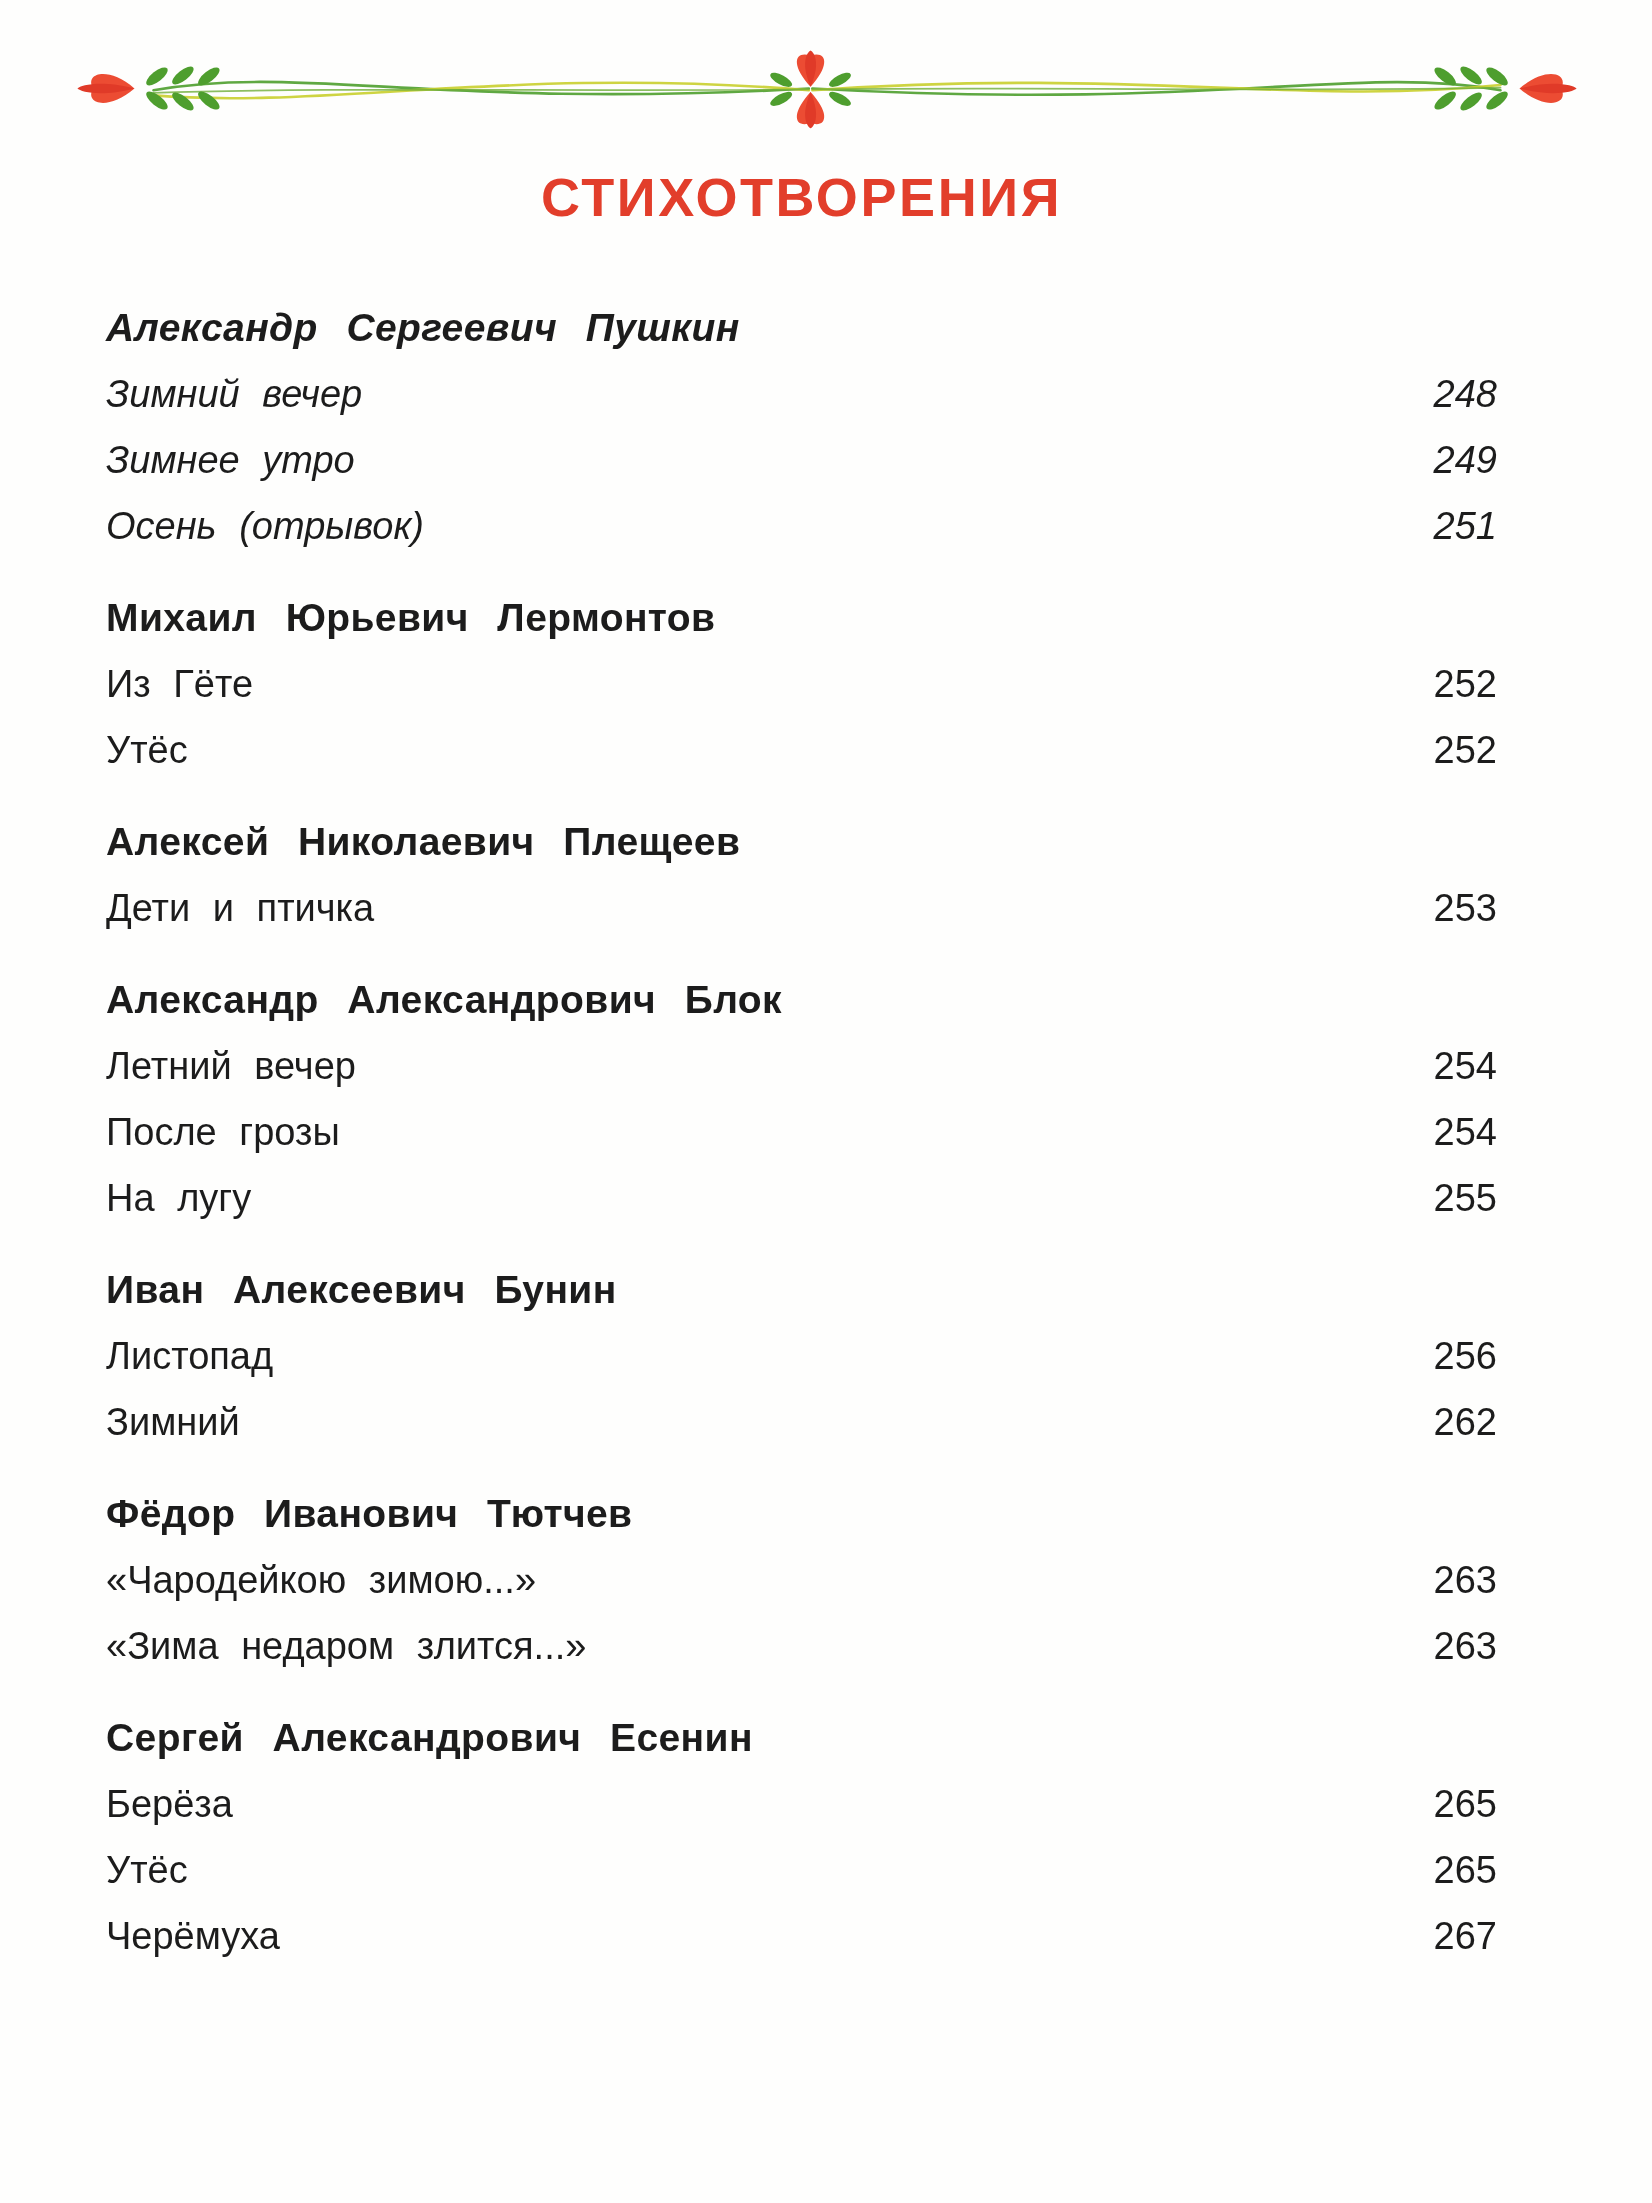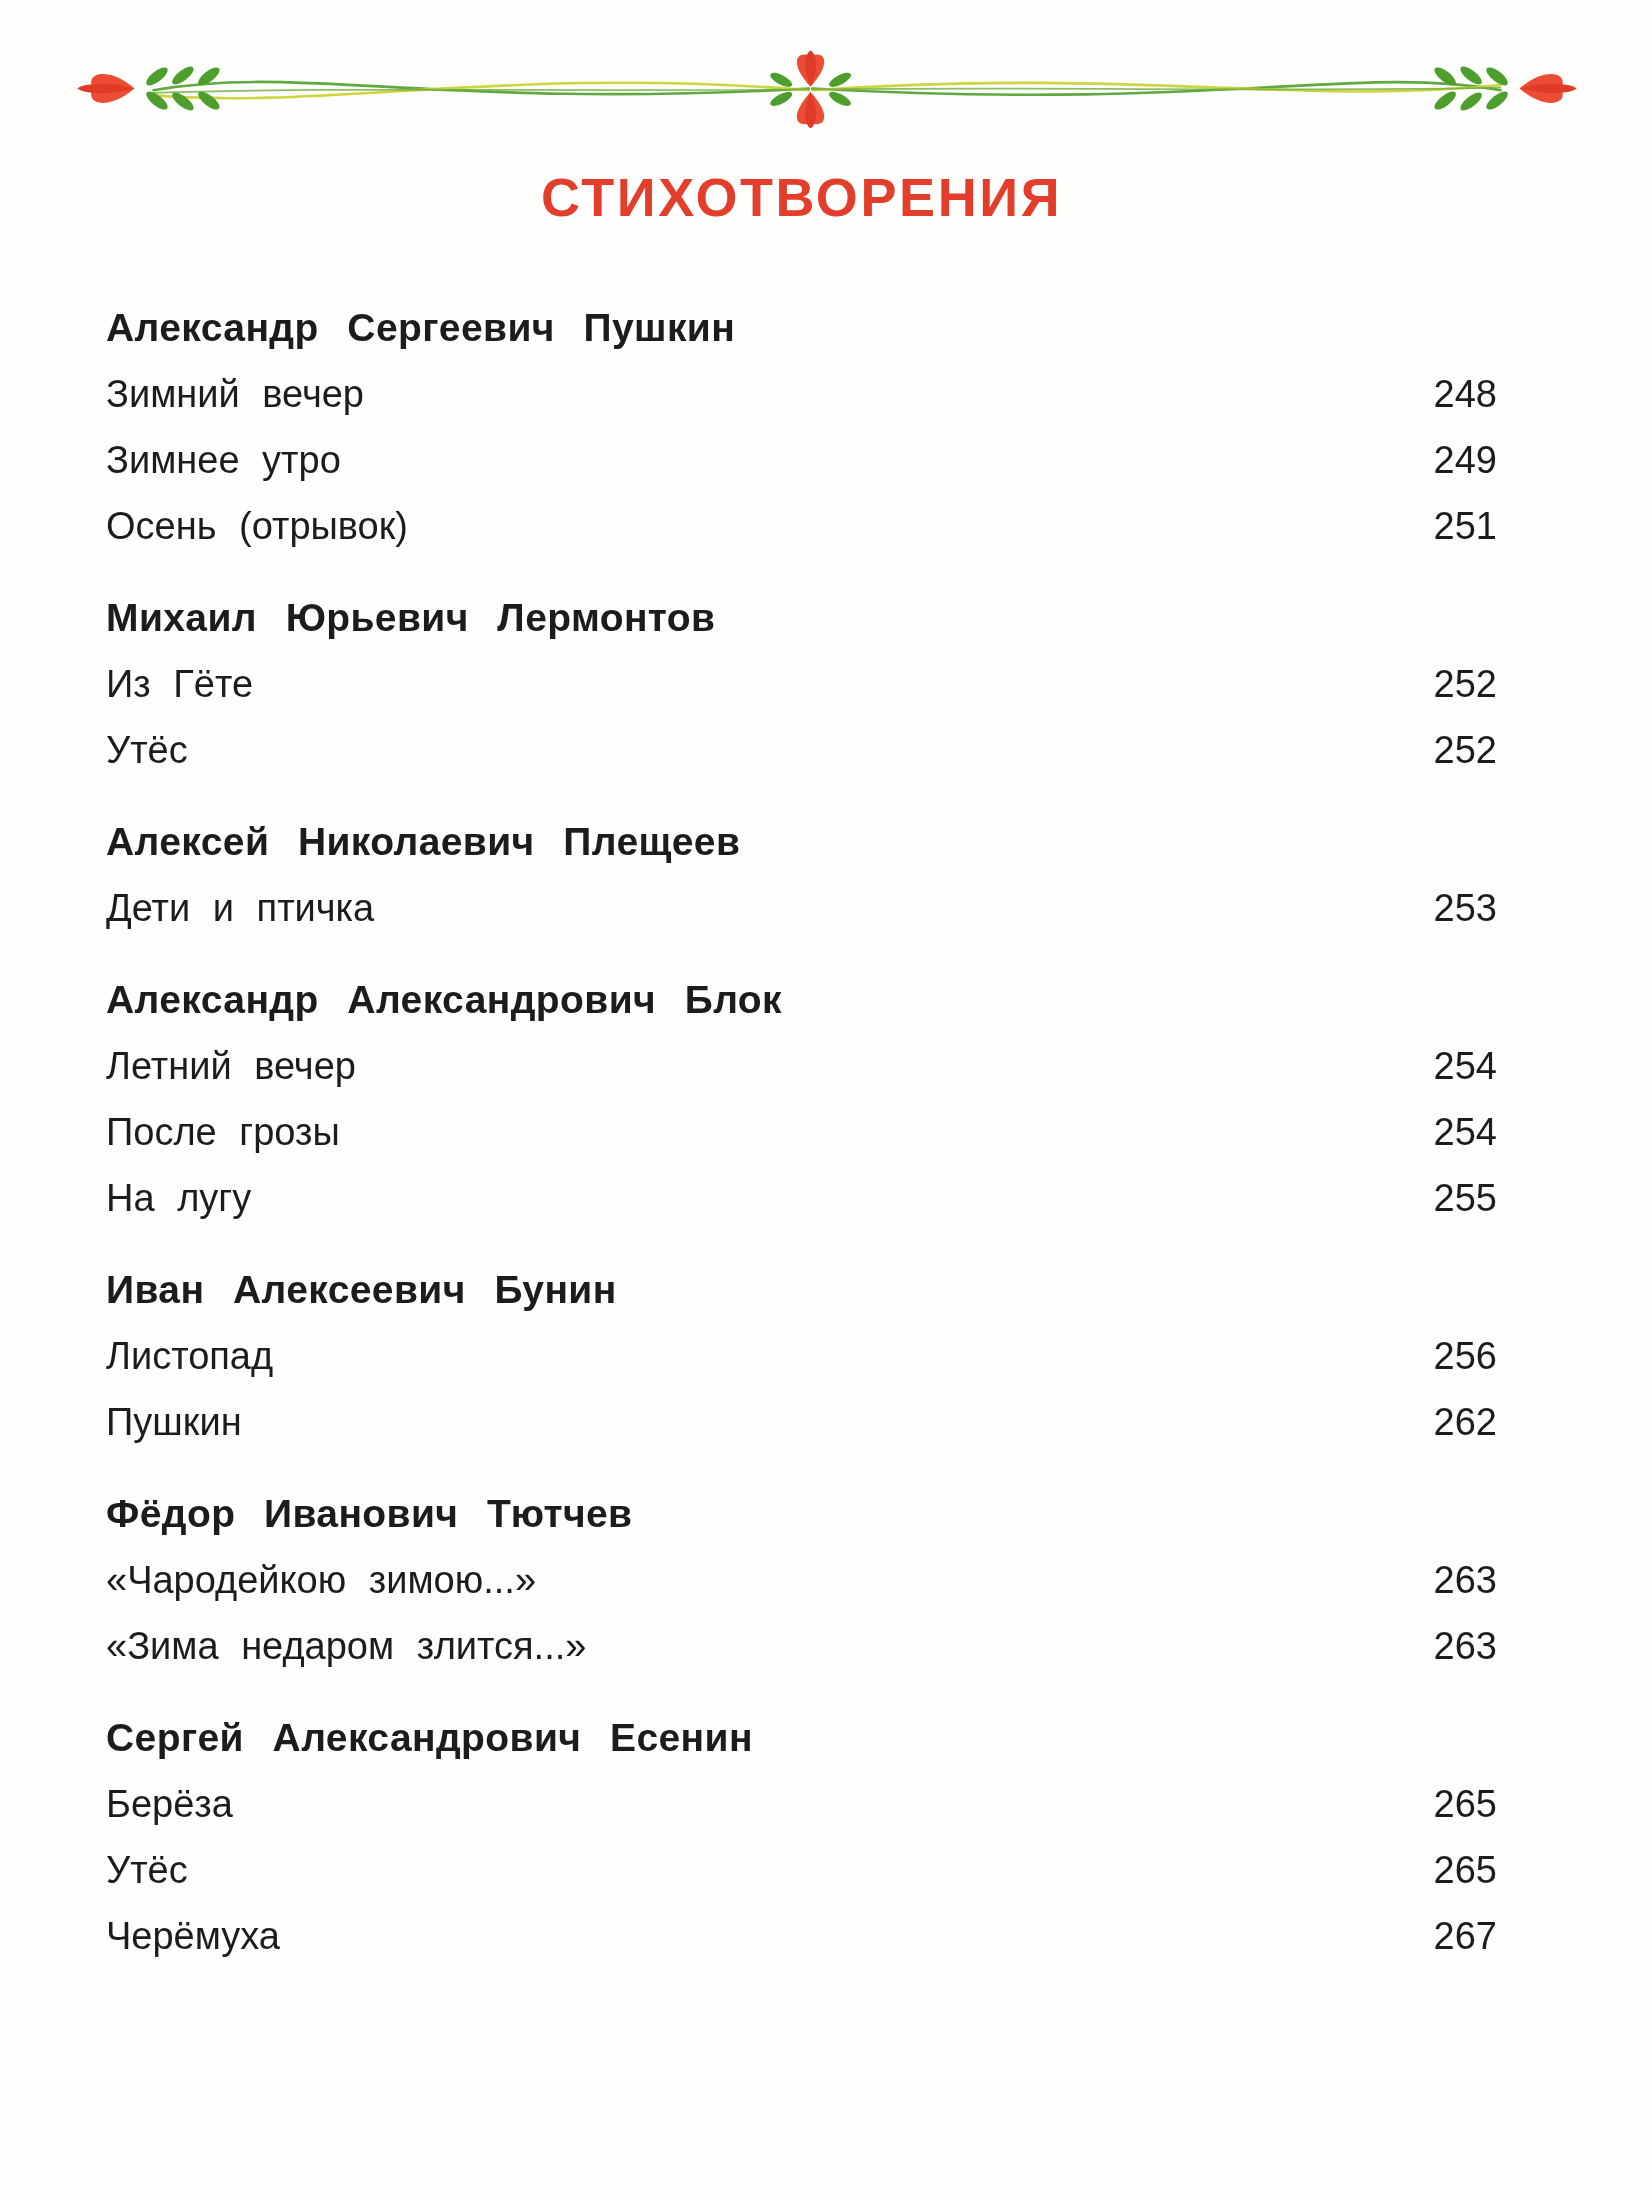--- a/index.html
+++ b/index.html
@@ -21,21 +21,21 @@
     font-size:54px;
     font-weight:bold;
     letter-spacing:2.6px;
     color:#e23e2b;
     line-height:49px;
   }
   .toc{
     margin:0 156px 0 106px;
   }
   .section{margin-top:26px;}
-  .section.first{margin-top:73px;}
+  .section.first{margin-top:73px;font-style:italic;}
   .author{
     font-size:39px;
     font-weight:bold;
     line-height:66px;
     word-spacing:17.4px;
     letter-spacing:0.4px;
     white-space:nowrap;
   }
   .entry{
     display:flex;
@@ -184,21 +184,21 @@
   </div>
 
   <div class="section">
     <div class="author">Иван Алексеевич Бунин</div>
     <div class="entry">
       <span class="etitle">Листопад</span>
       <span class="leader"></span>
       <span class="pagenum">256</span>
     </div>
     <div class="entry">
-      <span class="etitle">Пушкин</span>
+      <span class="etitle">Зимний</span>
       <span class="leader"></span>
       <span class="pagenum">262</span>
     </div>
   </div>
 
   <div class="section">
     <div class="author">Фёдор Иванович Тютчев</div>
     <div class="entry">
       <span class="etitle">«Чародейкою зимою...»</span>
       <span class="leader"></span>

